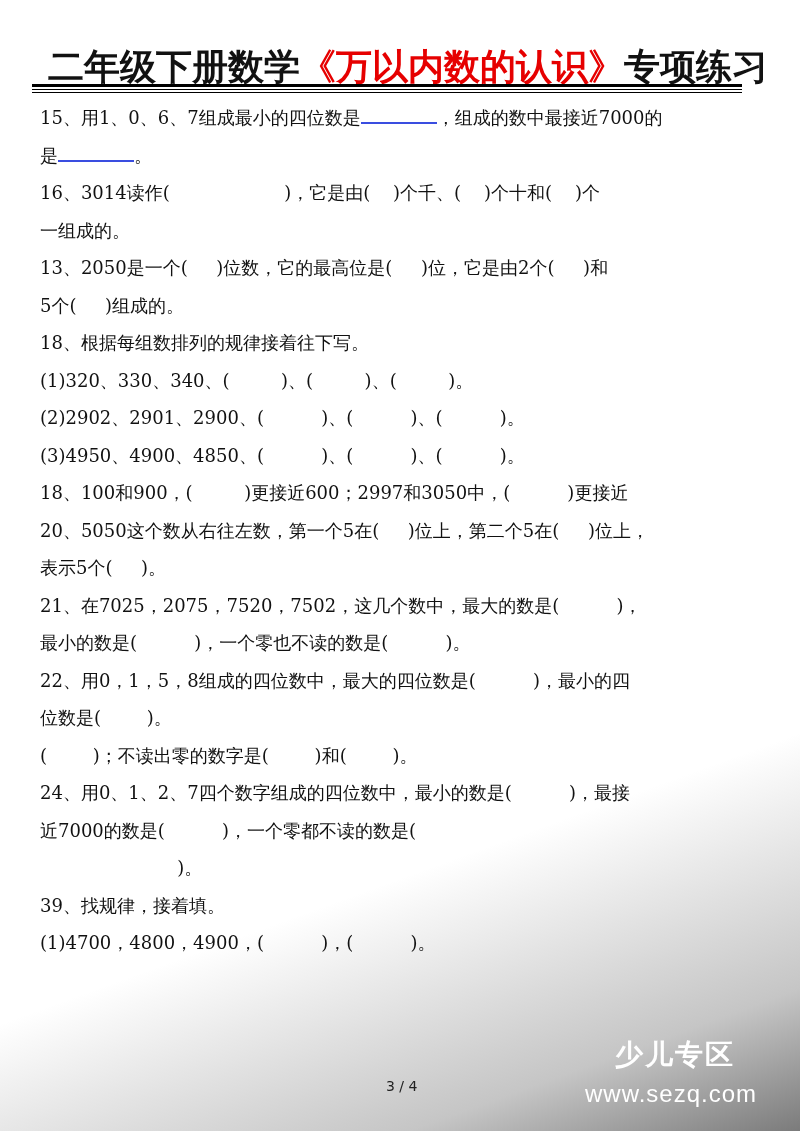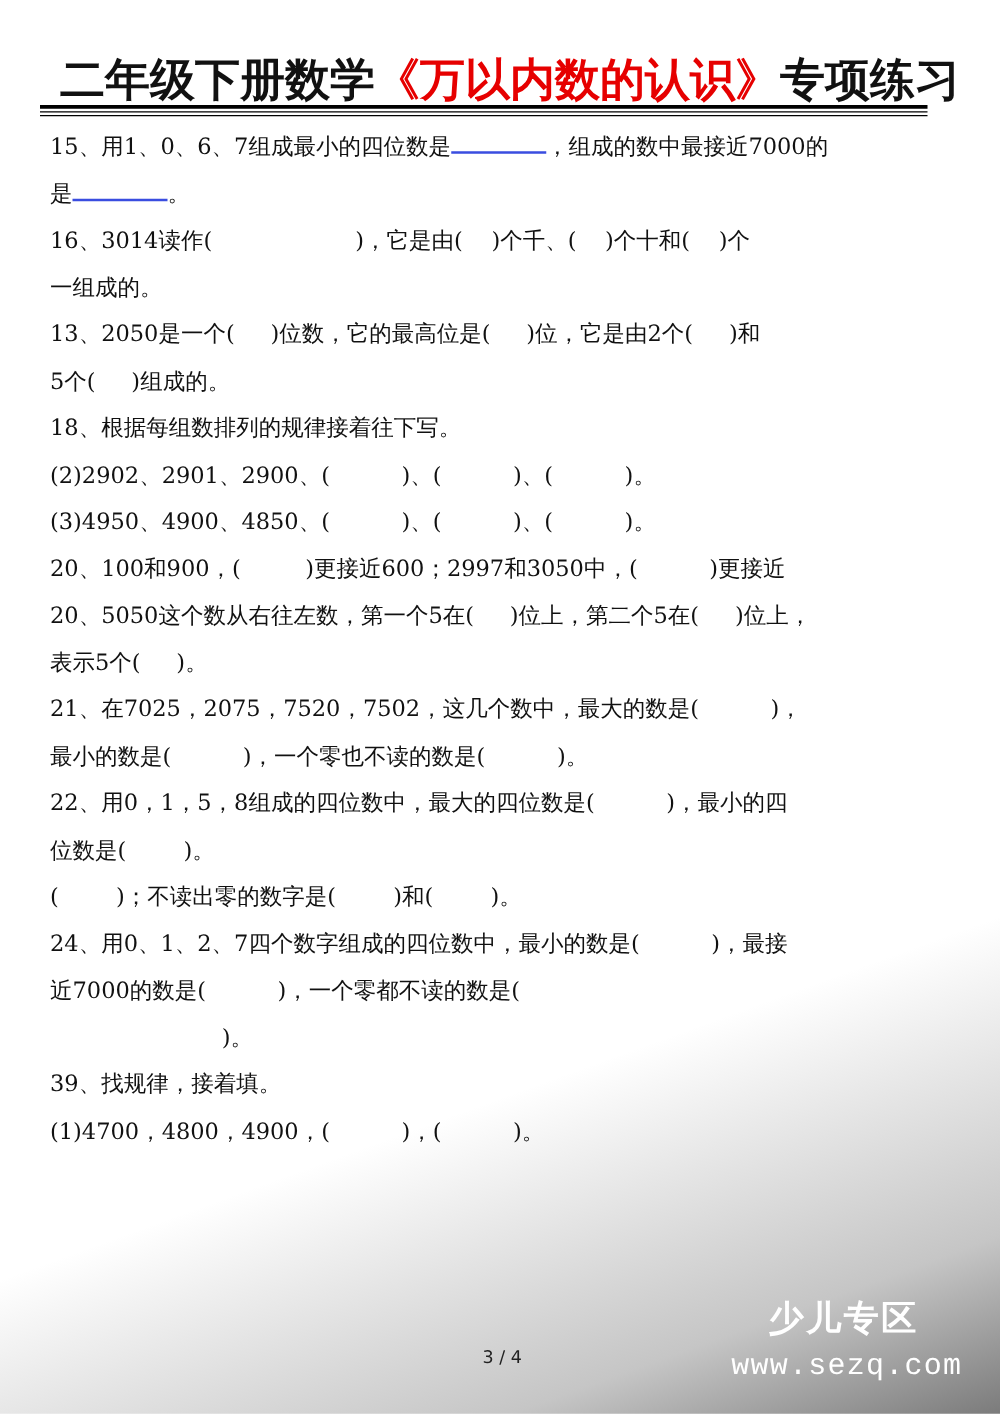--- a/index.html
+++ b/index.html
@@ -9,21 +9,21 @@
     font-family: "DejaVu Serif", "Liberation Serif", serif;
     color: #111;
   }
   .shade {
     position: absolute; left: 0; top: 0; width: 800px; height: 1131px;
     background: linear-gradient(160deg, rgba(255,255,255,0) 72%, rgba(150,150,150,0.55) 90%, rgba(100,100,100,0.85) 100%);
     pointer-events: none;
   }
   .title {
     position: absolute; left: 48px; top: 44px; width: 710px;
-    font-family: Liberation Mono, monospace;
+    font-family: Liberation Sans, sans-serif;
     font-weight: bold; font-size: 36px; line-height: 46px; letter-spacing: 0px;
     white-space: nowrap;
   }
   .title .red { color: #e60000; }
   .rule1 { position: absolute; left: 32px; top: 84px; width: 460px; height: 3px; background:#000; }
   .rule2 { position: absolute; left: 32px; top: 89px; width: 460px; height: 1px; background:#000; }
   .rule3 { position: absolute; left: 32px; top: 92px; width: 460px; height: 1px; background:#000; }
   .content {
     position: absolute; left: 40px; top: 99px; width: 730px;
     font-size: 18px; line-height: 37.5px;
@@ -38,21 +38,21 @@
     font-family: "DejaVu Sans", "Liberation Sans", sans-serif;
     font-size: 14px; color: #222;
   }
   .wm-cn {
     position: absolute; left: 615px; top: 1036px;
     font-family: "DejaVu Sans", "Liberation Sans", sans-serif;
     font-weight: bold; font-size: 28px; color: #fff; letter-spacing: 2px;
   }
   .wm-url {
     position: absolute; left: 585px; top: 1080px;
-    font-family: Liberation Mono, monospace;
+    font-family: Liberation Sans, sans-serif;
     font-size: 24px; color: #fff; letter-spacing: 1px;
   }
 </style>
 </head>
 <body>
 
 <div class="shade"></div>
 
 <div class="title">
   <span>二年级下册数学</span><span class="red">《万以内数的认识》</span><span>专项练习</span>
@@ -65,24 +65,25 @@
   <div class="line"><span>15、用1、0、6、7组成最小的四位数是</span><span class="blank"></span><span>，组成的数中最接近7000的</span></div>
   <div class="line"><span>是</span><span class="blank"></span><span>。</span></div>
 
   <div class="line">16、3014读作(                    )，它是由(    )个千、(    )个十和(    )个</div>
   <div class="line">一组成的。</div>
 
   <div class="line">13、2050是一个(     )位数，它的最高位是(     )位，它是由2个(     )和</div>
   <div class="line">5个(     )组成的。</div>
 
   <div class="line">18、根据每组数排列的规律接着往下写。</div>
+  <div class="line">(1)320、330、340、(         )、(         )、(         )。</div>
   <div class="line">(2)2902、2901、2900、(          )、(          )、(          )。</div>
   <div class="line">(3)4950、4900、4850、(          )、(          )、(          )。</div>
 
-  <div class="line">20、100和900，(         )更接近600；2997和3050中，(          )更接近</div>
+  <div class="line">18、100和900，(         )更接近600；2997和3050中，(          )更接近</div>
 
   <div class="line">20、5050这个数从右往左数，第一个5在(     )位上，第二个5在(     )位上，</div>
   <div class="line">表示5个(     )。</div>
 
   <div class="line">21、在7025，2075，7520，7502，这几个数中，最大的数是(          )，</div>
   <div class="line">最小的数是(          )，一个零也不读的数是(          )。</div>
 
   <div class="line">22、用0，1，5，8组成的四位数中，最大的四位数是(          )，最小的四</div>
   <div class="line">位数是(        )。</div>
 

